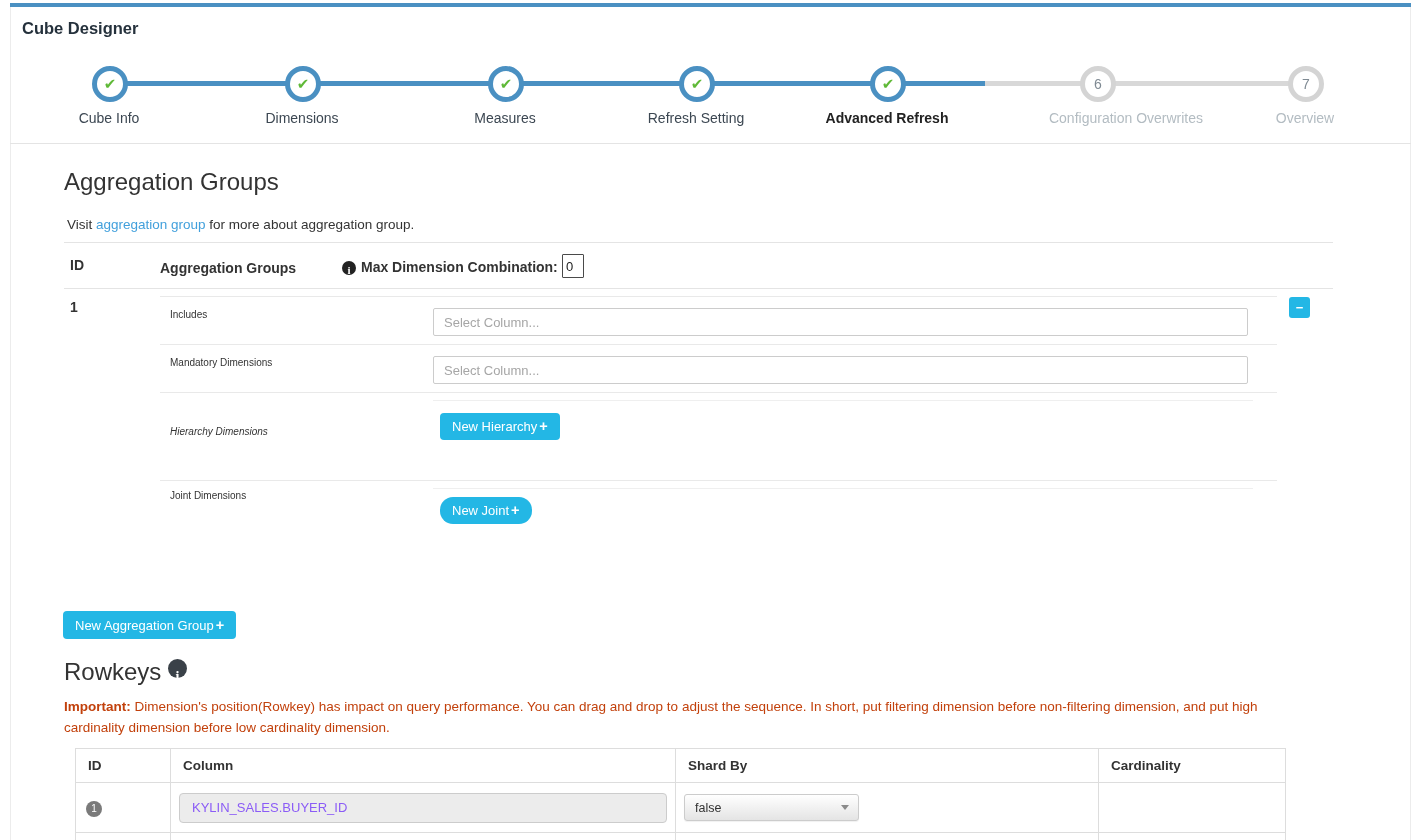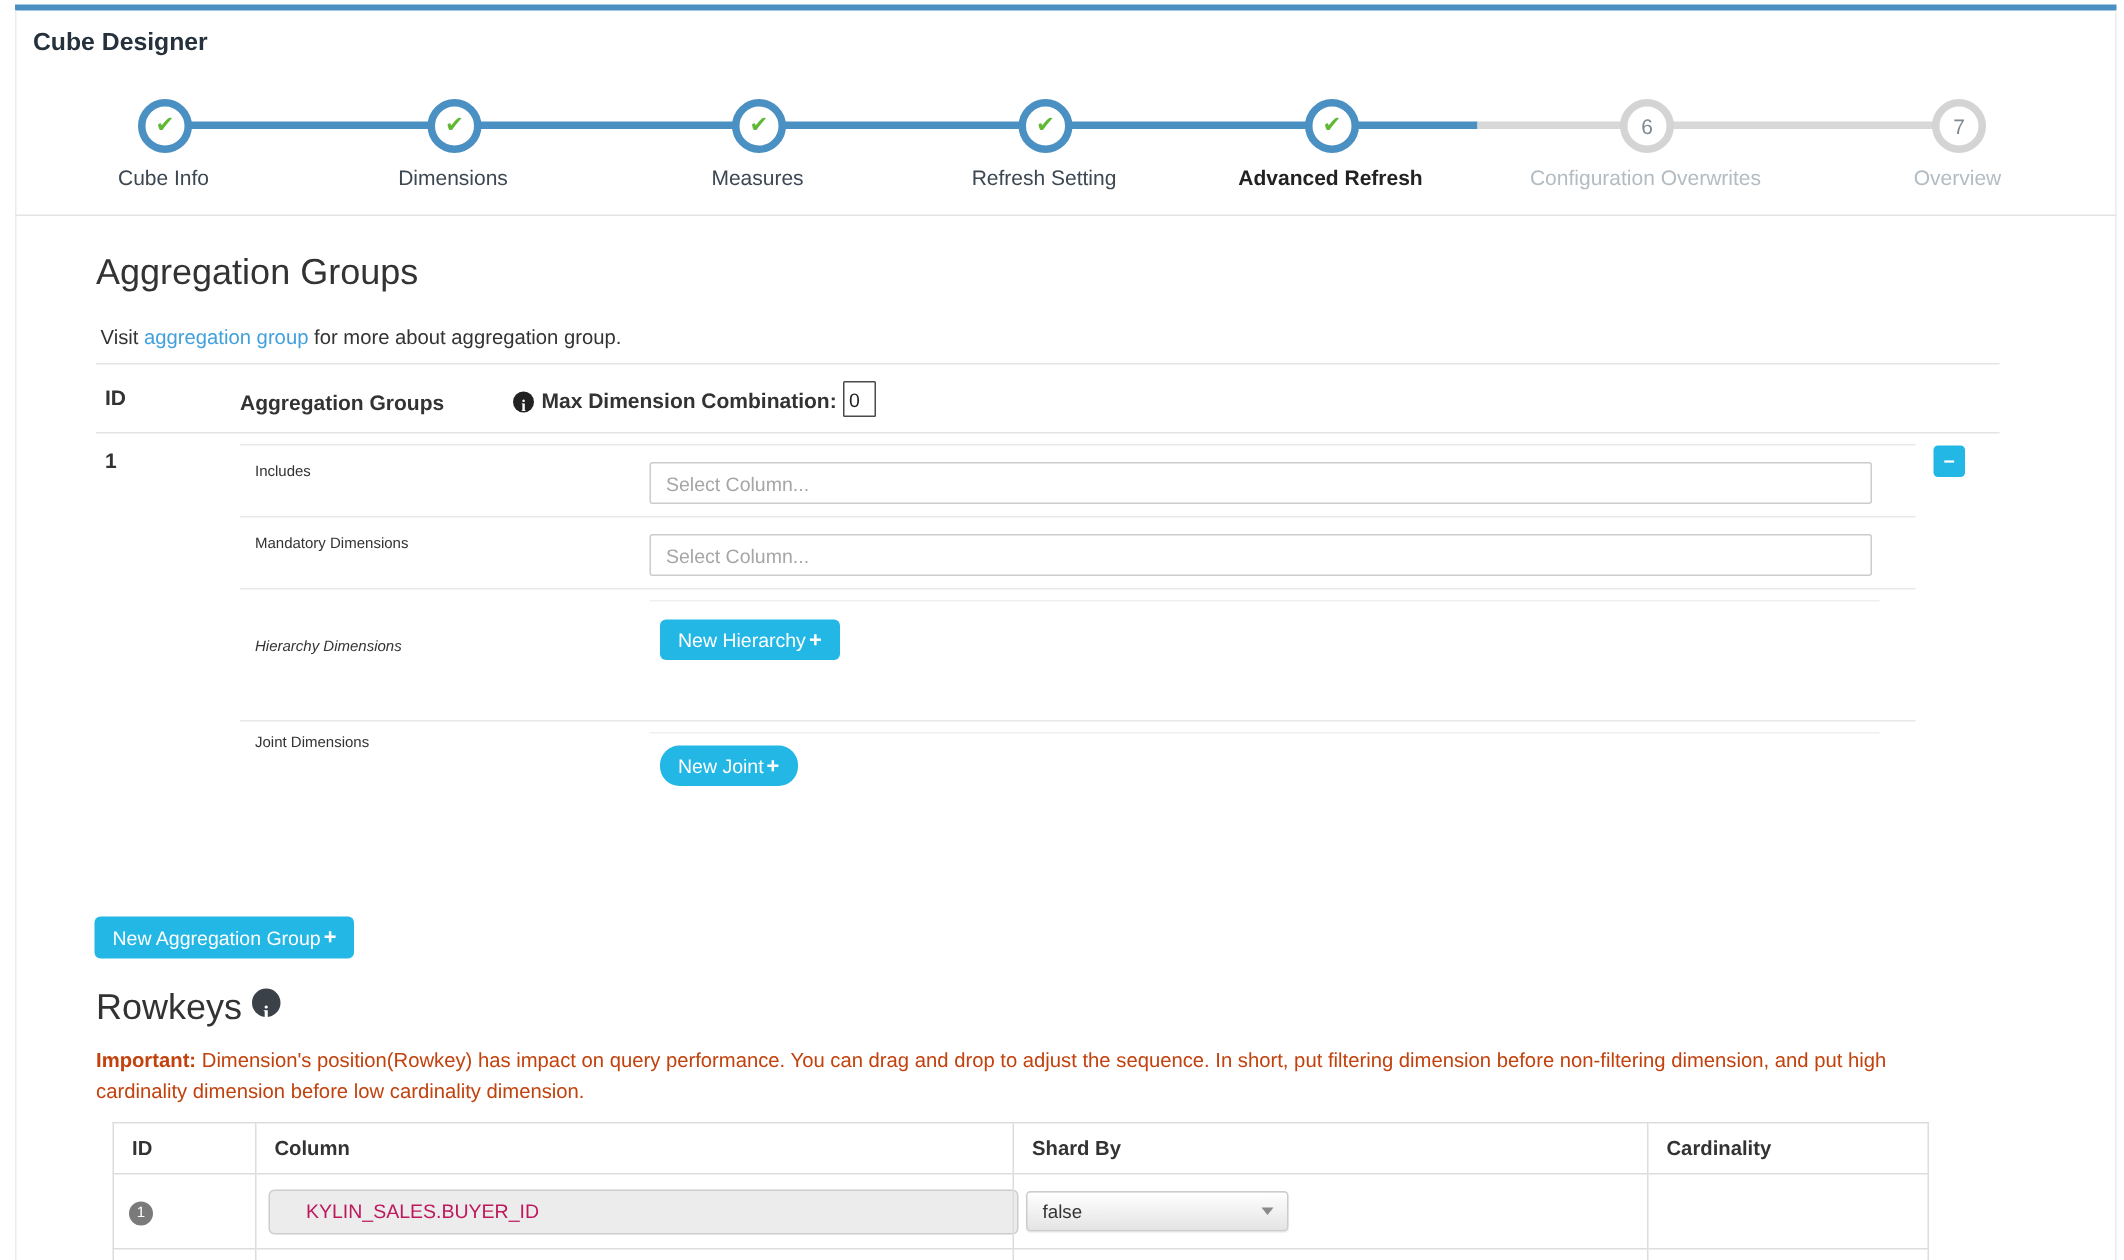--- a/index.html
+++ b/index.html
@@ -56,21 +56,21 @@
   .note{font-size:13.5px;line-height:20.5px;color:#c2410c;width:1256px;}
   
   table.rk{border-collapse:collapse;table-layout:fixed;width:1210px;}
   table.rk th,table.rk td{border:1px solid #ddd;padding:0;vertical-align:middle;}
   table.rk th{height:33px;text-align:left;font-size:13.5px;font-weight:bold;color:#333;padding-left:12px;}
   table.rk td{height:49px;}
   table.rk tr.partial td{height:60px;border-bottom:none;}
   .id-badge{display:inline-block;width:16px;height:16px;border-radius:50%;background:#7a7a7a;
     color:#fff;font-size:10px;line-height:16px;text-align:center;margin-left:10px;}
   .col-box{margin-left:8px;width:474px;height:28px;background:#ececec;border:1px solid #ccc;
-    border-radius:4px;line-height:28px;padding-left:24px;font-size:13px;color:#be185d;}
+    border-radius:4px;line-height:28px;padding-left:12px;font-size:13px;color:#8b5cf6;}
   .shard-select{margin-left:8px;width:163px;height:25px;border:1px solid #ccc;border-radius:3px;
     background:linear-gradient(#ffffff,#e4e4e4);display:flex;align-items:center;position:relative;
     padding-left:10px;font-size:12.5px;color:#333;cursor:pointer;box-shadow:0 1px 1px rgba(0,0,0,.06);}
   .caret-down-icon{position:absolute;right:9px;top:10px;width:0;height:0;
     border-left:4px solid transparent;border-right:4px solid transparent;border-top:5px solid #8a8a8a;}
 </style>
 </head>
 <body>
 
 <div class="abs topbar"></div>
@@ -102,21 +102,21 @@
   </div>
 <div class="abs step-circle todo" style="left:1288px;">
     <span class="step-num">7</span>
   </div>
 
 <div class="abs step-label" style="left:-1px;">Cube Info</div>
 <div class="abs step-label" style="left:192px;">Dimensions</div>
 <div class="abs step-label" style="left:395px;">Measures</div>
 <div class="abs step-label" style="left:586px;">Refresh Setting</div>
 <div class="abs step-label current" style="left:777px;">Advanced Refresh</div>
-<div class="abs step-label todo" style="left:987px;">Configuration Overwrites</div>
+<div class="abs step-label todo" style="left:1016px;">Configuration Overwrites</div>
 <div class="abs step-label todo" style="left:1195px;">Overview</div>
 
 <div class="abs hline" style="left:10px;top:143px;width:1401px;"></div>
 
 <div class="abs h-big" style="left:64px;top:168px;">Aggregation Groups</div>
 
 <div class="abs visit-line" style="left:67px;top:217px;"><span>Visit </span><span class="link">aggregation group</span><span> for more about aggregation group.</span></div>
 
 <div class="abs hline" style="left:64px;top:242px;width:1269px;"></div>
 

